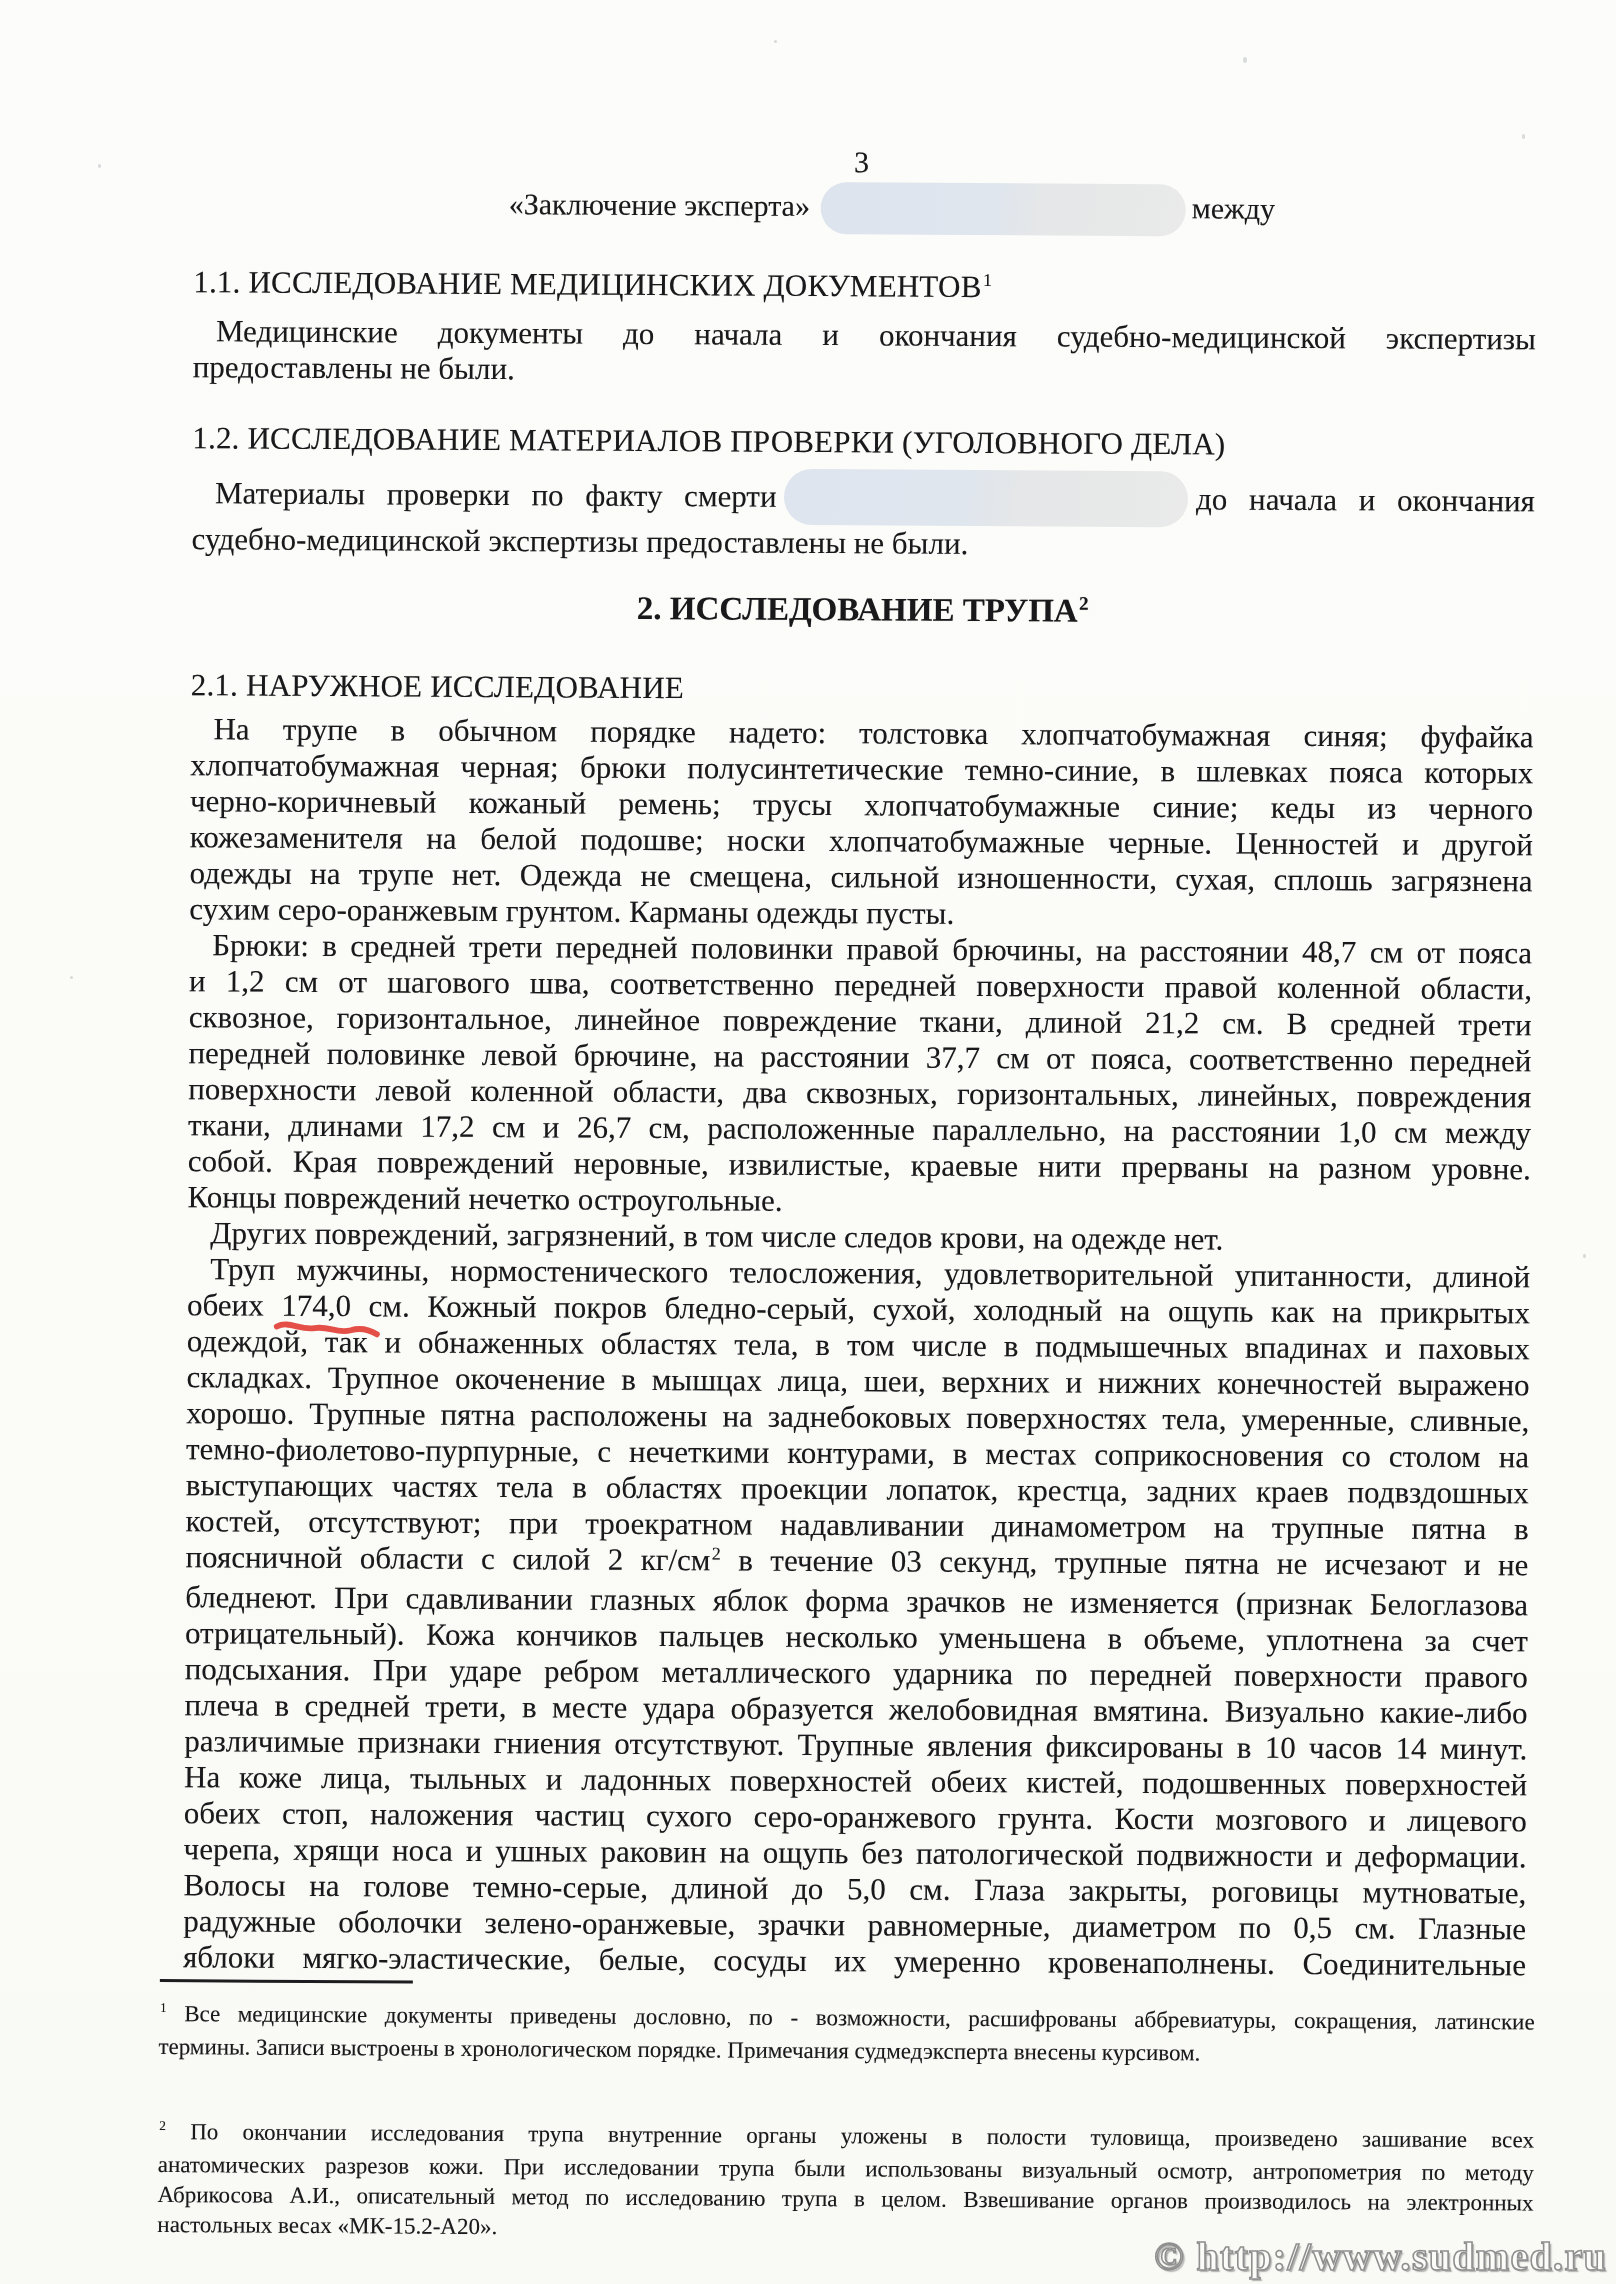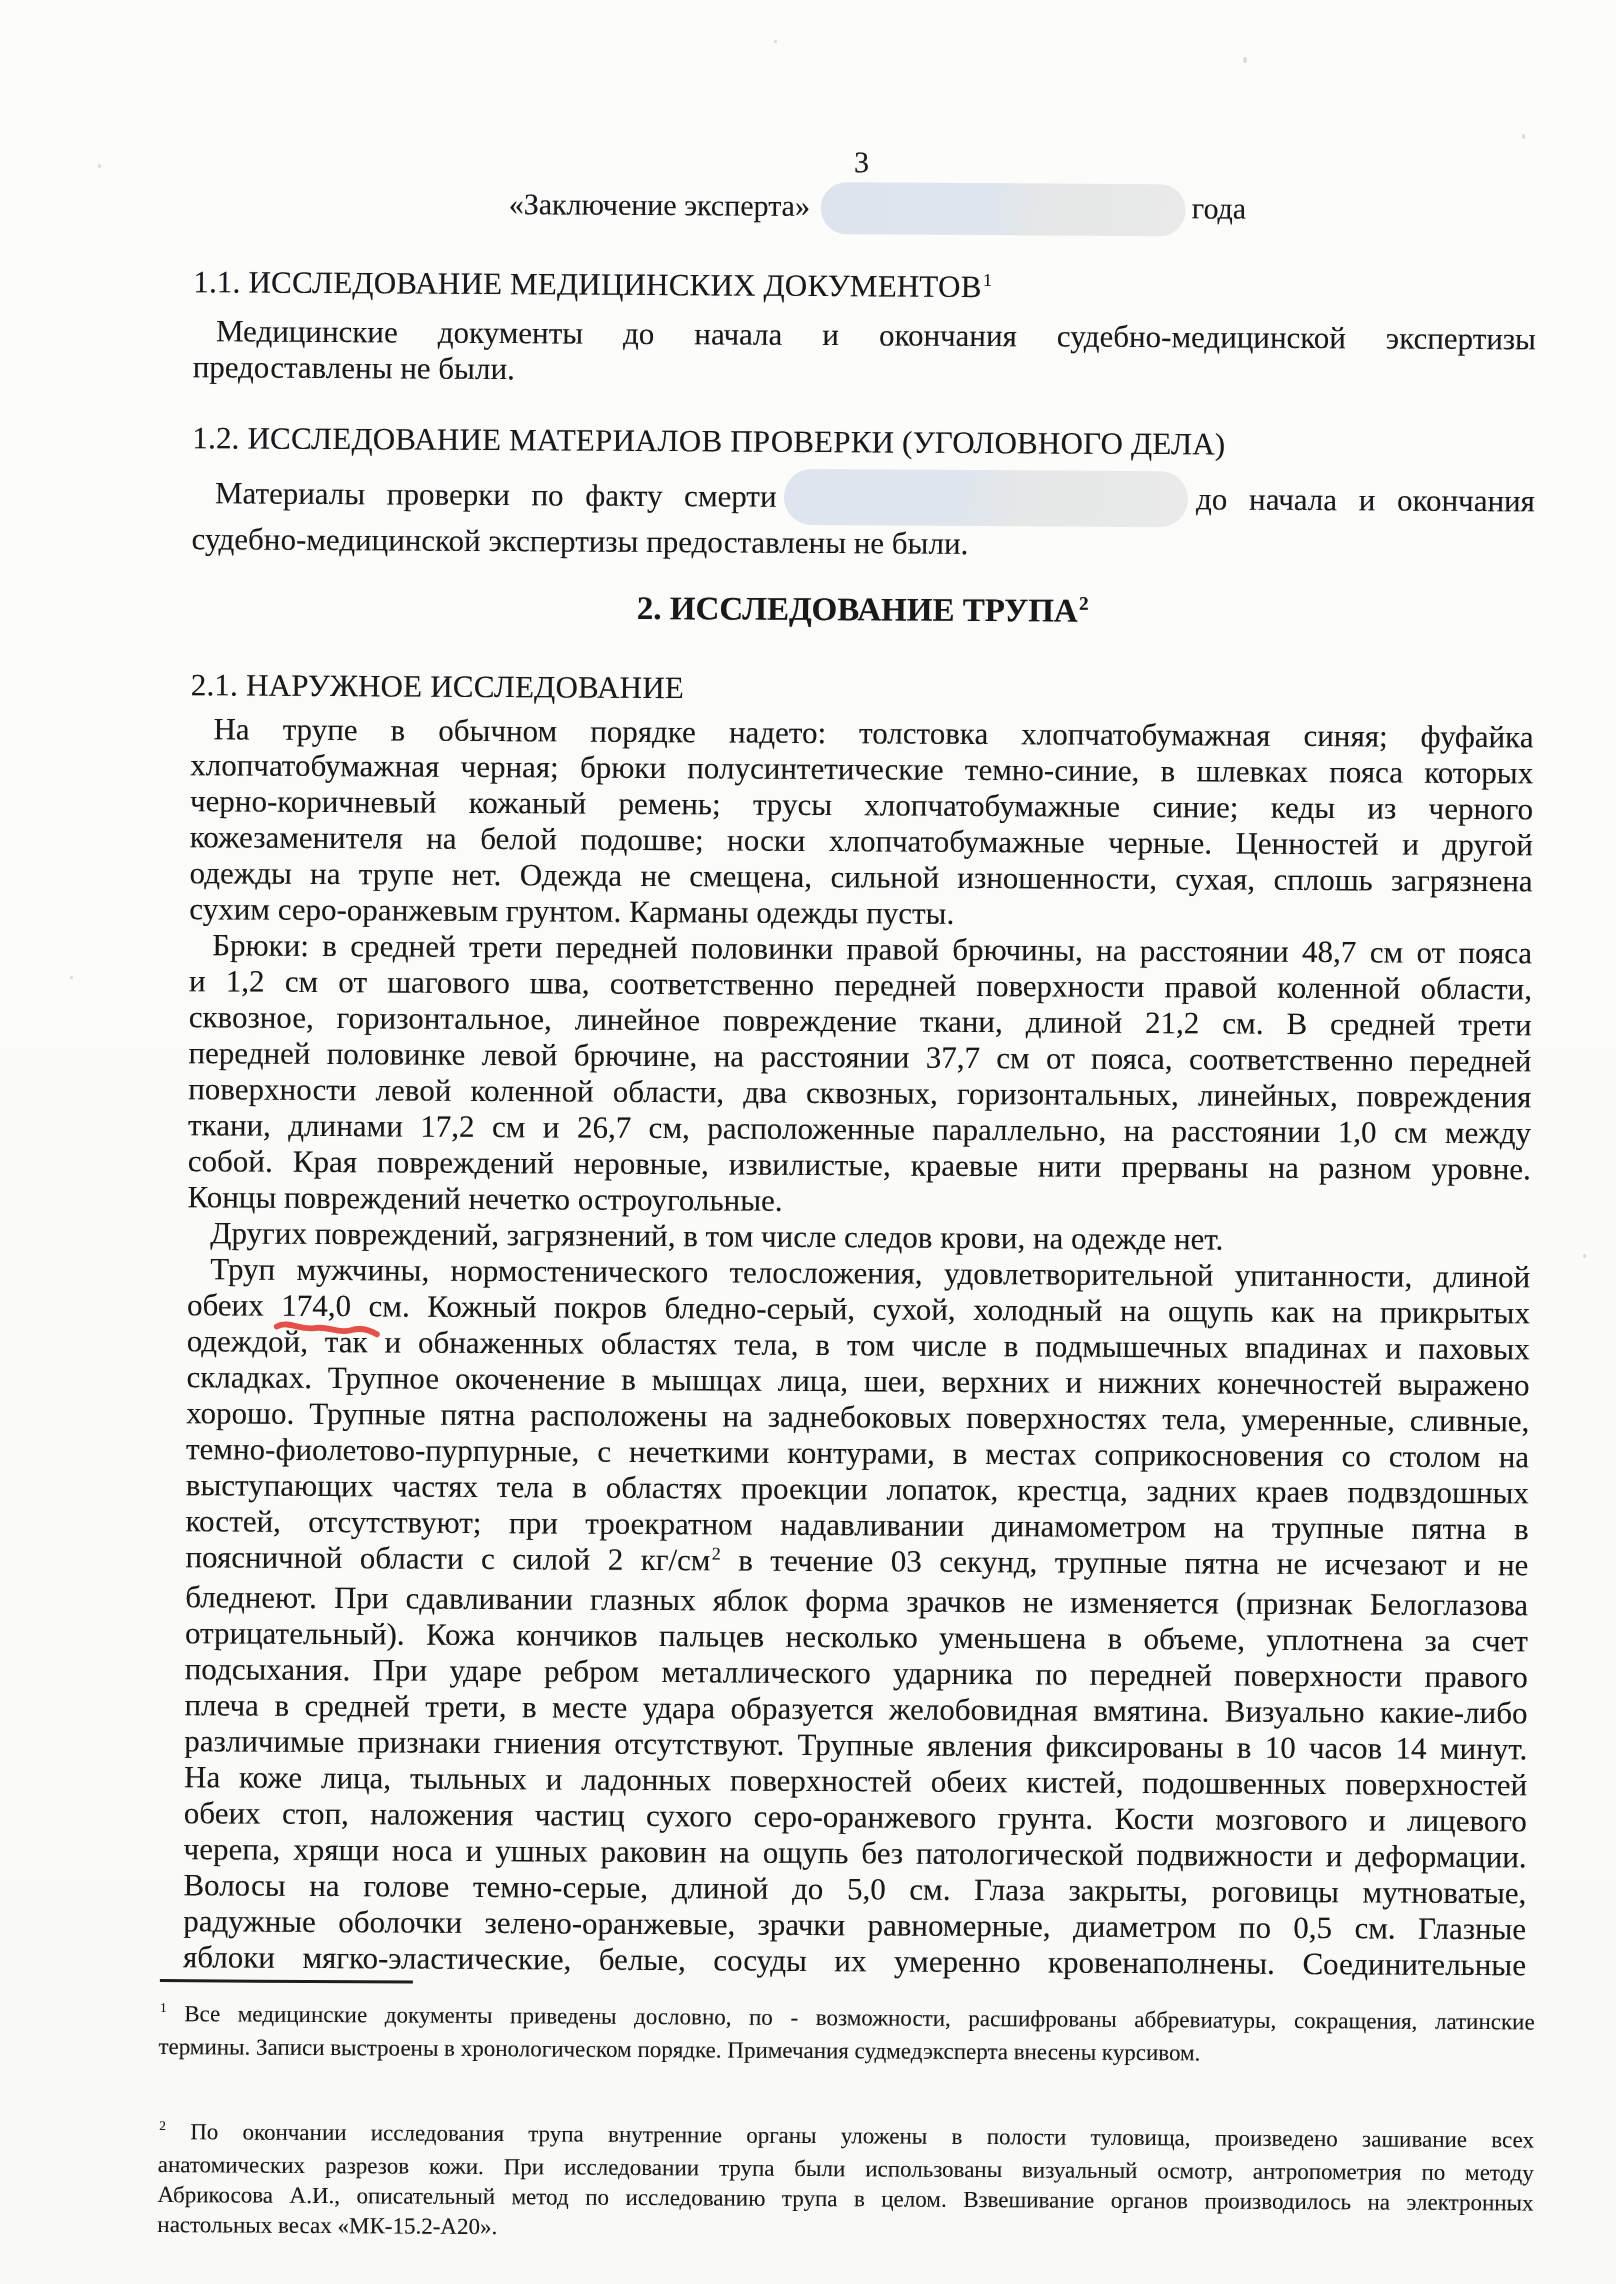--- a/index.html
+++ b/index.html
@@ -67,21 +67,21 @@
 </style>
 </head>
 <body>
 
 <div class="page ink">
   <div class="tilt">
 
     <div class="page-number">3</div>
 
     <div class="doc-header">
-      <span>«Заключение эксперта»</span><span class="redact-header"></span><span>года</span>
+      <span>«Заключение эксперта»</span><span class="redact-header"></span><span>между</span>
     </div>
 
     <div id="flow">
         <div class="blk heading"><span>1.1. ИССЛЕДОВАНИЕ МЕДИЦИНСКИХ ДОКУМЕНТОВ</span><span class="sup">1</span></div>
         <div class="blk para">
           <div class="line indent"><span>Медицинские документы до начала и окончания судебно-медицинской экспертизы</span></div>
           <div class="line last"><span>предоставлены не были.</span></div>
         </div>
         <div class="blk heading"><span>1.2. ИССЛЕДОВАНИЕ МАТЕРИАЛОВ ПРОВЕРКИ (УГОЛОВНОГО ДЕЛА)</span></div>
         <div class="blk para">
@@ -146,20 +146,21 @@
         <div class="fn">
           <div class="line"><span class="sup">2</span> <span>По окончании исследования трупа внутренние органы уложены в полости туловища, произведено зашивание всех</span></div>
           <div class="line"><span>анатомических разрезов кожи. При исследовании трупа были использованы визуальный осмотр, антропометрия по методу</span></div>
           <div class="line"><span>Абрикосова А.И., описательный метод по исследованию трупа в целом. Взвешивание органов производилось на электронных</span></div>
           <div class="line last"><span>настольных весах «МК-15.2-А20».</span></div>
         </div>
       </div>
 
   </div>
 
+  <div class="watermark">© http://www.sudmed.ru</div>
 
   <div class="speck" style="left:1243px;top:57px;width:3.9px;height:5.9px;"></div>
   <div class="speck" style="left:1522px;top:134px;width:3.3px;height:4.6px;"></div>
   <div class="speck" style="left:98px;top:164px;width:2.6px;height:3.9px;"></div>
   <div class="speck" style="left:70px;top:976px;width:3.3px;height:3.3px;"></div>
   <div class="speck" style="left:1583px;top:1254px;width:2.6px;height:3.9px;"></div>
   <div class="speck" style="left:774px;top:40px;width:2.6px;height:3.3px;"></div>
 </div>
 
 

